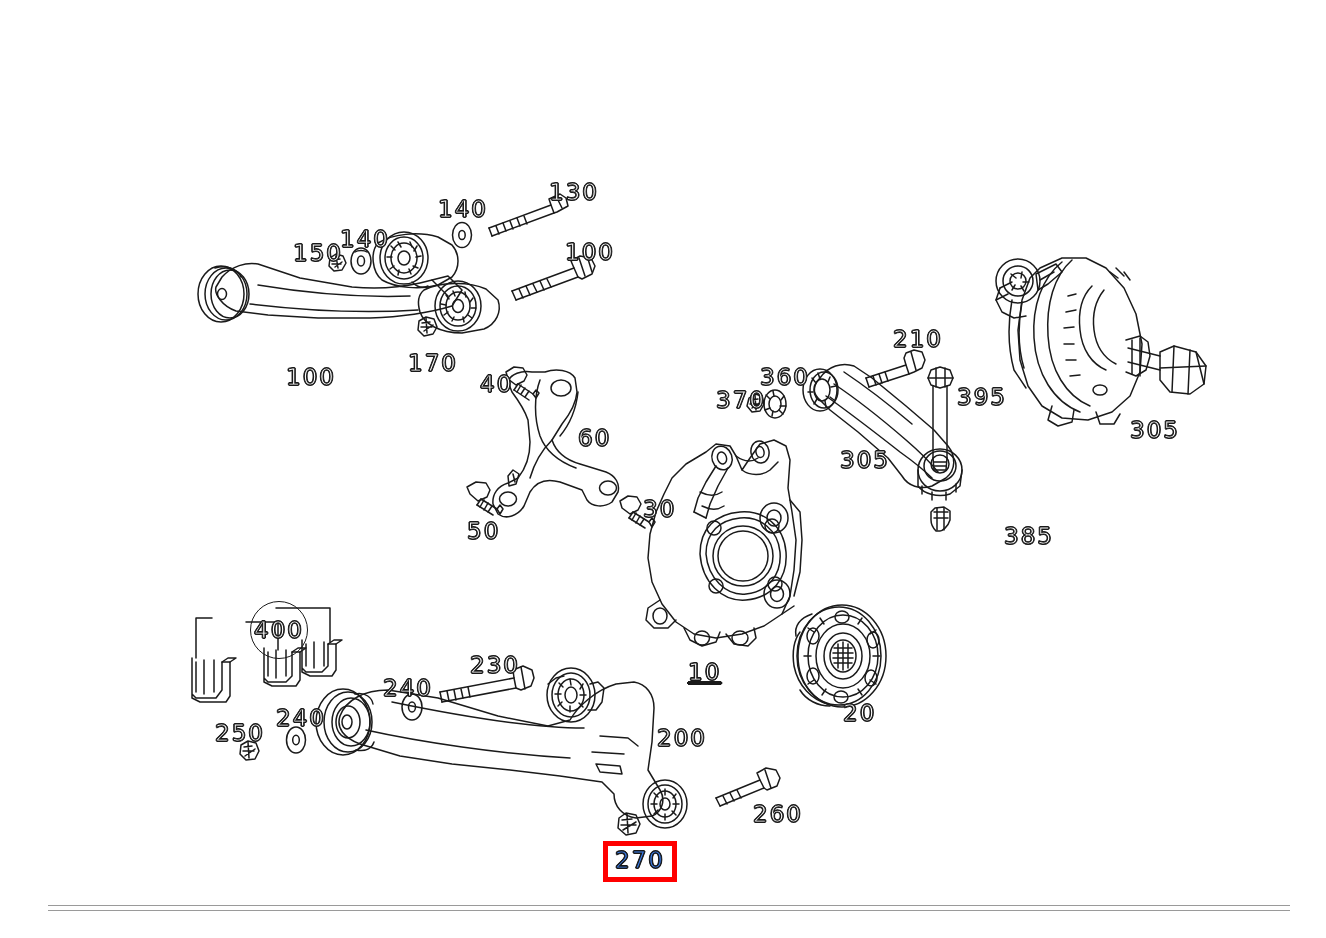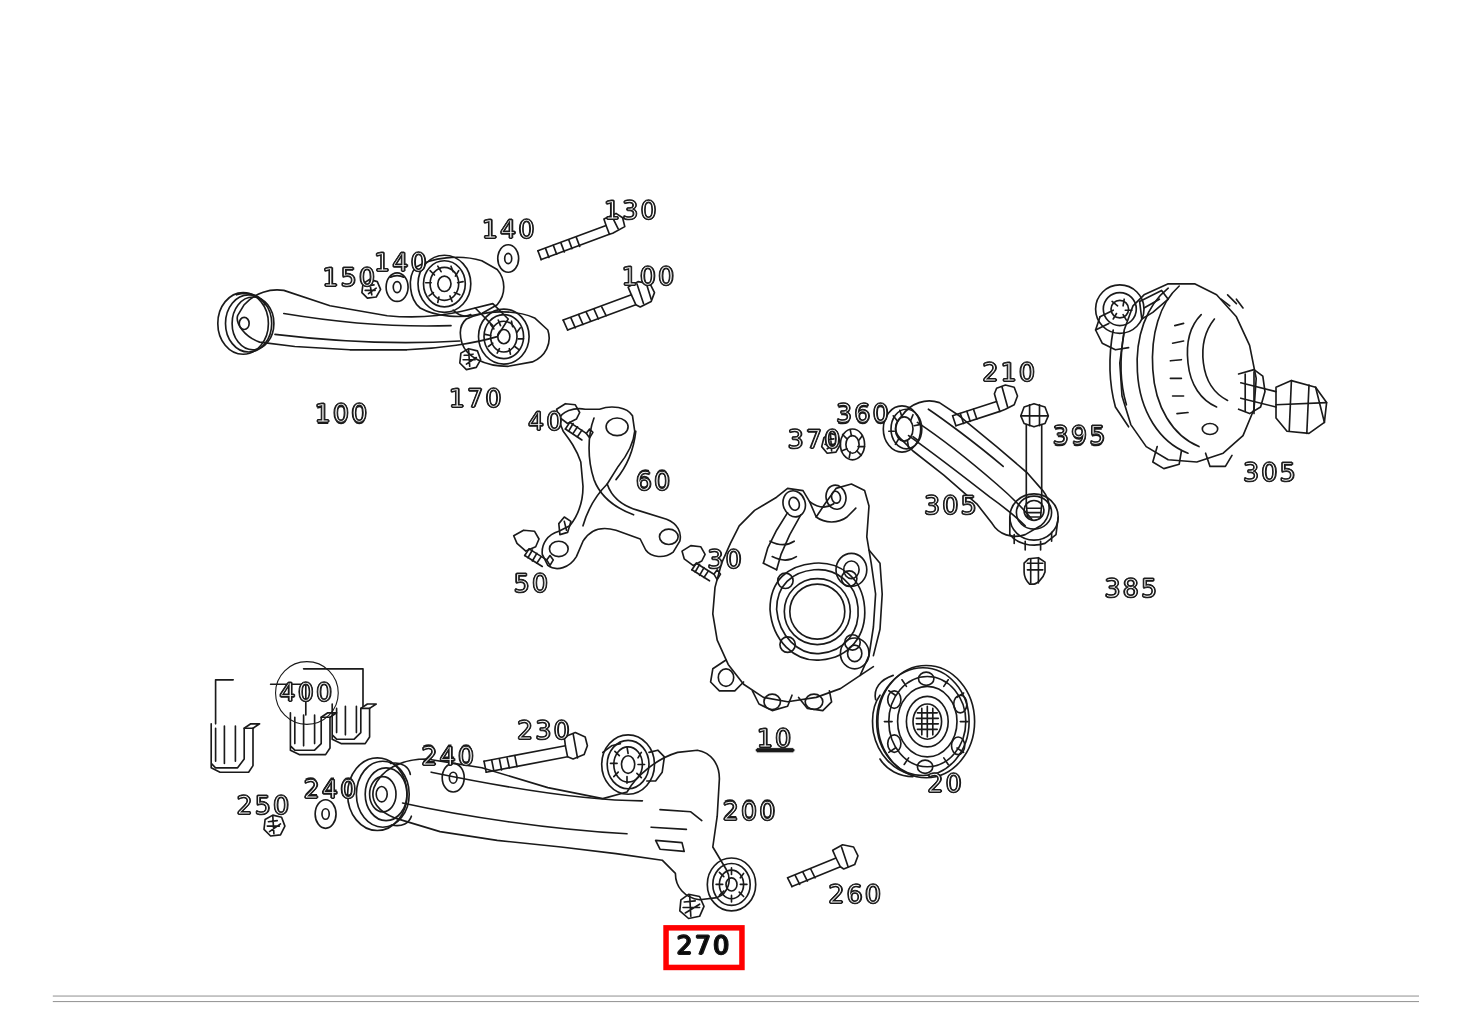--- a/index.html
+++ b/index.html
@@ -48,21 +48,21 @@
     height: 56px;
     display: flex;
     align-items: center;
     justify-content: center;
     background: transparent;
   }
   .callout.highlighted {
     background: #ffffff;
     border: 5px solid #ff0000;
     padding: 3px 7px 5px 7px;
-    color: #000000;
+    color: #3b82f6;
     -webkit-text-stroke: 1.1px #1a1a1a;
   }
   #footer-rule {
     position: absolute;
     left: 48px;
     top: 905px;
     width: 1242px;
     height: 4px;
     border-top: 1px solid #9a9a9a;
     border-bottom: 1px solid #9a9a9a;

